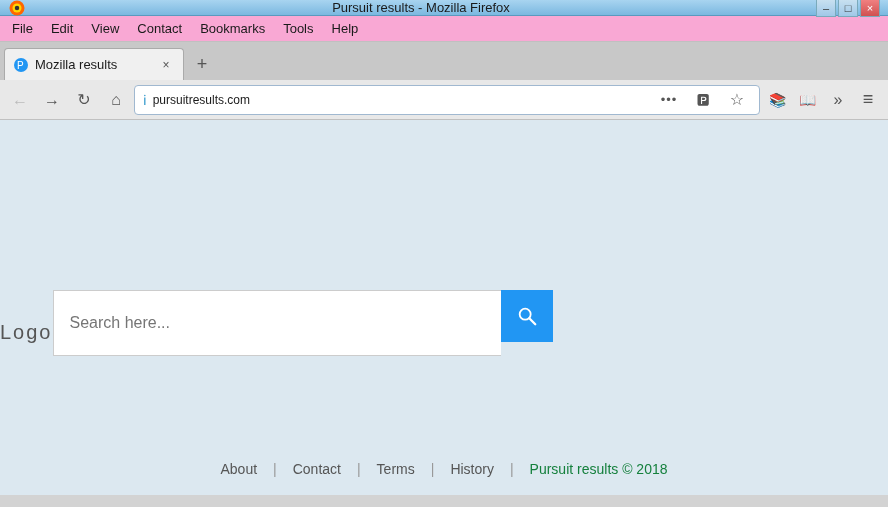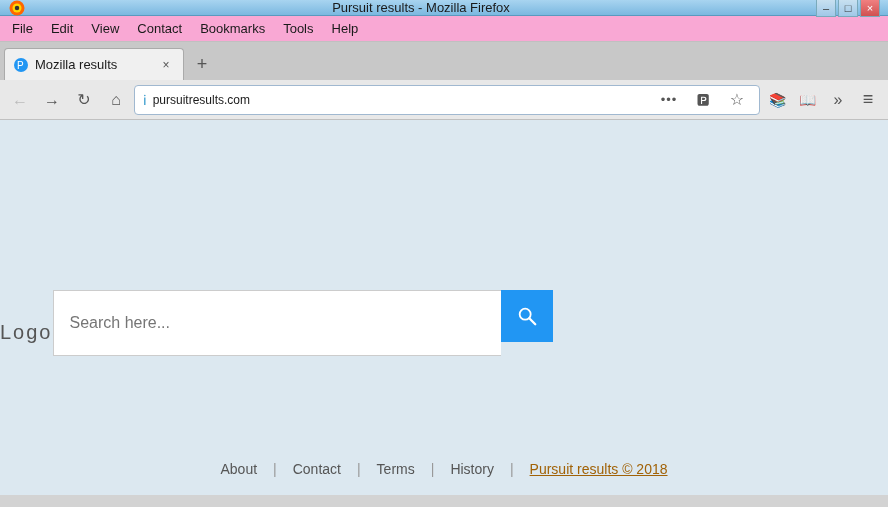--- a/index.html
+++ b/index.html
@@ -272,16 +272,16 @@
   <div id="footer">
     <div id="footer-links">
       <a class="footer-link">About</a>
       <span class="footer-separator"> | </span>
       <a class="footer-link">Contact</a>
       <span class="footer-separator"> | </span>
       <a class="footer-link">Terms</a>
       <span class="footer-separator"> | </span>
       <a class="footer-link">History</a>
       <span class="footer-separator"> | </span>
-      <span style="padding:0 16px;color:#a16207;font-size:14px;text-decoration:underline;">Pursuit results © 2018</span>
+      <span style="padding:0 16px;color:#15803d;font-size:14px;">Pursuit results © 2018</span>
     </div>
   </div>
 </div>
 
 </body></html>

